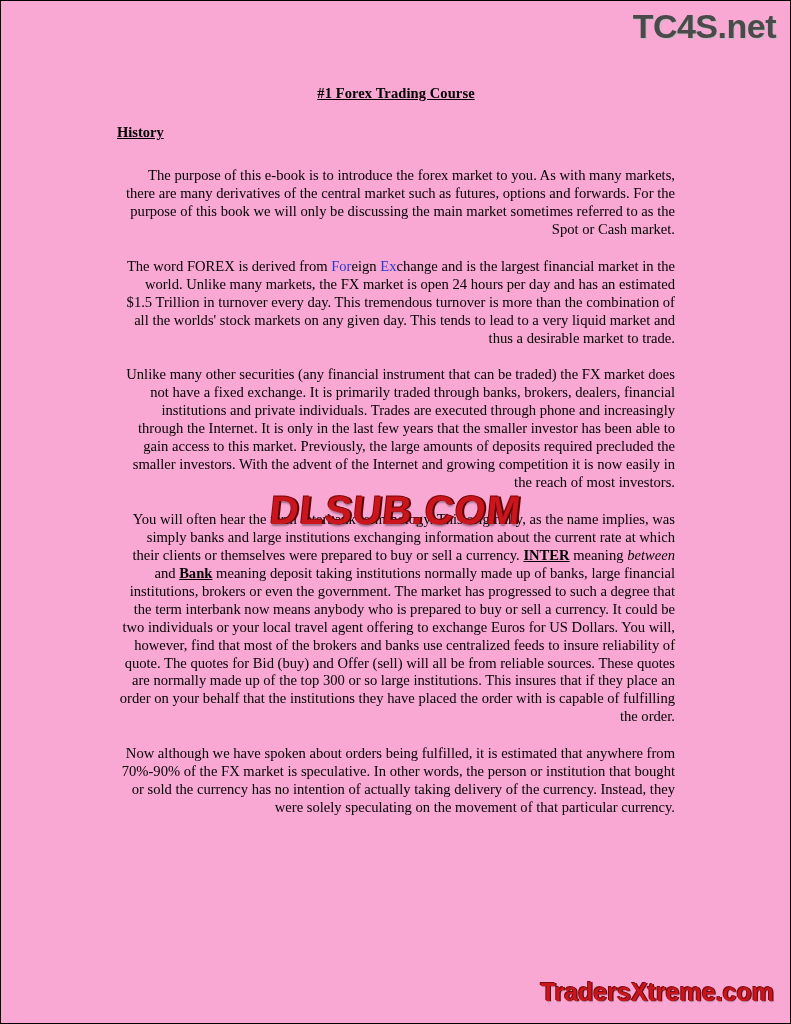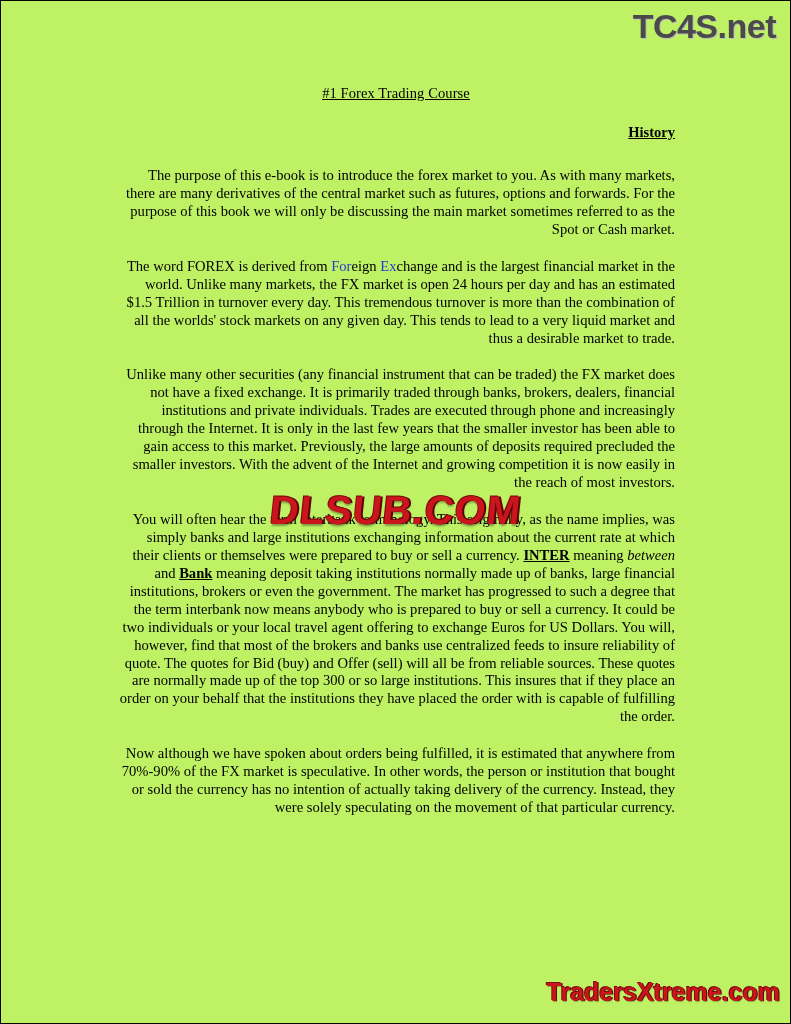--- a/index.html
+++ b/index.html
@@ -4,21 +4,21 @@
 <style>
   html, body {
     margin: 0;
     padding: 0;
     background: #ffffff;
   }
   .page {
     position: relative;
     width: 791px;
     height: 1024px;
-    background: #bef264;
+    background: #f9a8d4;
     border: 1px solid #000000;
     box-sizing: border-box;
     overflow: hidden;
     font-family: "Liberation Serif", serif;
   }
   
   .brand-top {
     position: absolute;
     top: 6px;
     right: 14px;
@@ -30,28 +30,28 @@
     text-shadow: 1px 1px 0 #bdbdbd;
   }
   .doc {
     position: absolute;
     left: 116px;
     top: 84px;
     width: 558px;
   }
   .title {
     text-align: center;
-    font-weight: normal;
+    font-weight: bold;
     font-size: 14.5px;
     text-decoration: underline;
     margin: 0 0 22px 0;
     letter-spacing: 0.1px;
   }
   .subtitle {
-    text-align: right;
+    text-align: left;
     font-weight: bold;
     font-size: 14.5px;
     text-decoration: underline;
     margin: 0 0 26px 0;
   }
   p.body-para {
     margin: 0 0 19px 0;
     font-size: 14.6px;
     line-height: 1.23;
     text-align: right;
@@ -84,21 +84,21 @@
     letter-spacing: 1px;
     transform: skewX(-6deg);
     text-shadow:
       2px 0 0 #5a0406,
       -1px -1px 0 #7d0a0d,
       1px 2px 2px rgba(0,0,0,0.35);
   }
   
   .brand-bottom {
     position: absolute;
-    right: 10px;
+    right: 16px;
     bottom: 16px;
     font-family: "Liberation Sans", sans-serif;
     font-weight: bold;
     font-size: 25px;
     color: #c9151b;
     text-shadow:
       1px 0 0 #5a0406,
       -1px -1px 0 #7d0a0d,
       1px 1px 1px rgba(0,0,0,0.3);
   }

